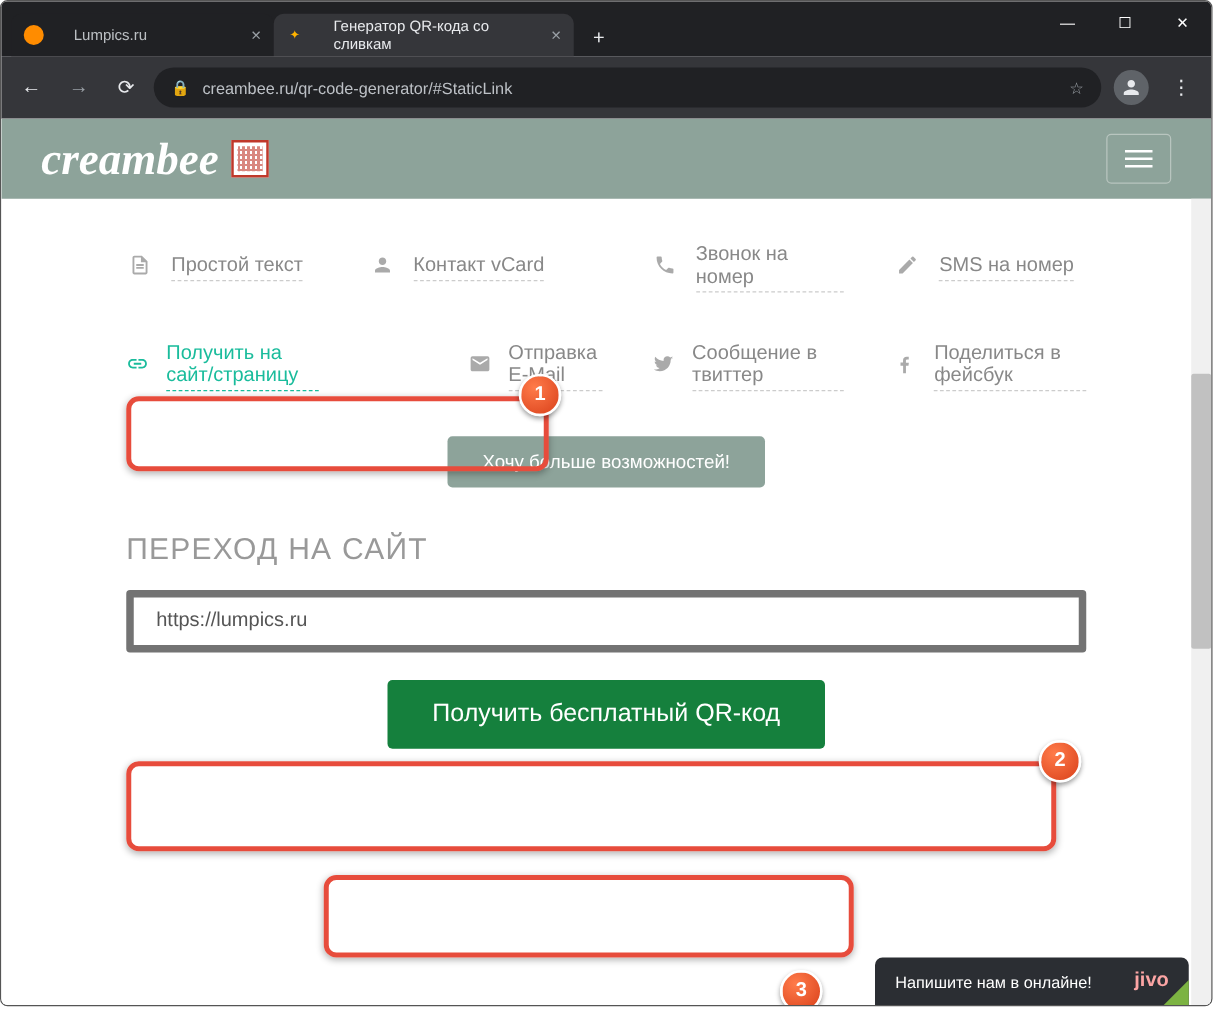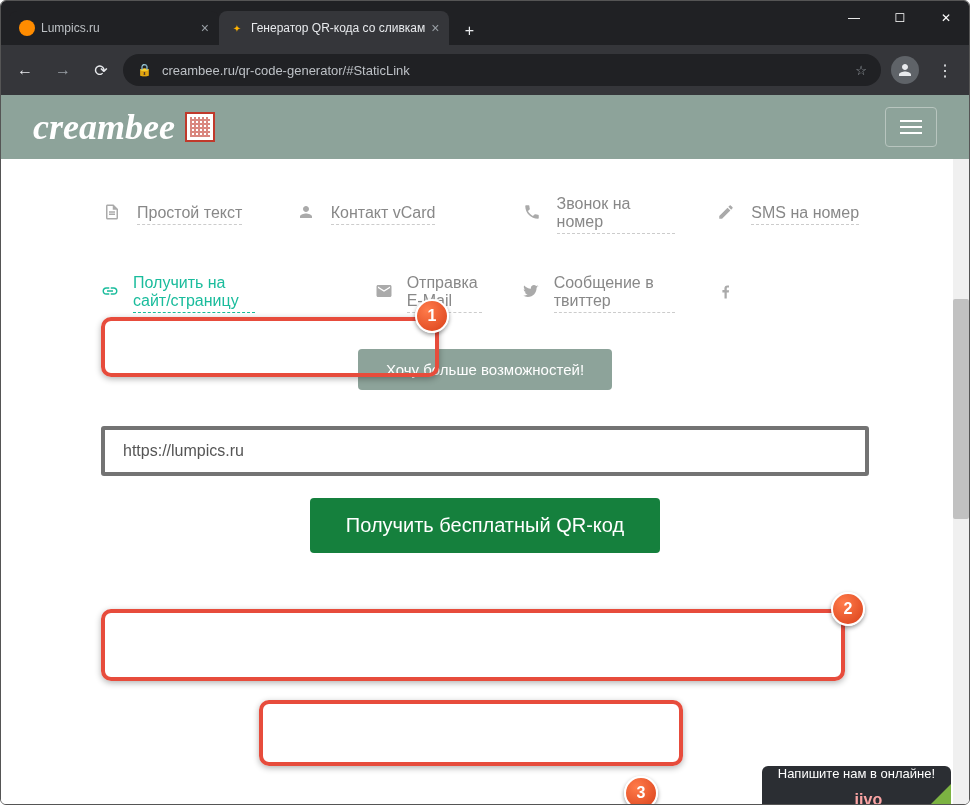--- a/index.html
+++ b/index.html
@@ -5,21 +5,21 @@
 * { margin: 0; padding: 0; box-sizing: border-box; }
 body { font-family: Arial, sans-serif; background: #fff; width: 972px; height: 807px; overflow: hidden; position: relative; }
 
 .window-frame { border: 1px solid #555; width: 970px; height: 805px; position: relative; background: #fff; border-radius: 6px; overflow: hidden; }
 
 .titlebar { height: 44px; background: #202124; display: flex; align-items: flex-start; justify-content: flex-end; padding-top: 2px; }
 .titlebar .wbtns { display: flex; }
 .titlebar .wbtn { width: 46px; height: 30px; display: flex; align-items: center; justify-content: center; color: #fff; font-size: 12px; }
 
 .tabs { position: absolute; top: 8px; left: 8px; display: flex; gap: 0; align-items: flex-end; height: 36px; }
-.tab { height: 34px; display: flex; align-items: center; padding: 0 10px; color: #bcc0c4; font-size: 12px; gap: 6px; border-radius: 8px 8px 0 0; min-width: 210px; max-width: 240px; justify-content: center; }
+.tab { height: 34px; display: flex; align-items: center; padding: 0 10px; color: #bcc0c4; font-size: 12px; gap: 24px; border-radius: 8px 8px 0 0; min-width: 210px; max-width: 240px; justify-content: center; }
 .tab.inactive { background: #202124; }
 .tab.active { background: #35363a; color: #e8eaed; }
 .tab .favicon { width: 16px; height: 16px; border-radius: 50%; display: inline-flex; align-items: center; justify-content: center; font-size: 10px; }
 .fav-orange { background: #ff8c00; }
 .fav-yellow { color: #ffb300; font-size: 14px; }
 .tab .tclose { margin-left: auto; font-size: 14px; color: #9aa0a6; }
 .newtab { width: 28px; height: 28px; display: flex; align-items: center; justify-content: center; color: #e8eaed; font-size: 16px; margin-left: 6px; }
 
 .toolbar { height: 50px; background: #35363a; display: flex; align-items: center; padding: 0 8px; gap: 6px; }
 .tbtn { width: 32px; height: 32px; border-radius: 50%; display: flex; align-items: center; justify-content: center; color: #9aa0a6; font-size: 16px; }
@@ -59,26 +59,26 @@
 .badge { position: absolute; width: 34px; height: 34px; border-radius: 50%; background: radial-gradient(circle at 35% 30%, #ff7b4a, #d9401a); border: 2px solid #fff; box-shadow: 0 2px 4px rgba(0,0,0,0.4); color: #fff; font-weight: bold; display: flex; align-items: center; justify-content: center; font-size: 16px; z-index: 20; }
 .b1 { top: 140px; left: 414px; }
 .b2 { top: 433px; left: 830px; }
 .b3 { top: 617px; left: 623px; }
 
 .more-btn-wrap { text-align: center; margin: 20px 0 36px 0; }
 .more-btn { display: inline-block; background: #8da39a; color: #fff; padding: 12px 28px; border: none; border-radius: 4px; font-size: 15px; }
 
 .section-title { font-size: 24px; color: #999; font-weight: 300; margin-bottom: 18px; letter-spacing: 1px; }
 
-.url-input { width: 100%; height: 50px; border: 4px solid #737373; border-radius: 3px; padding: 0 18px; font-size: 16px; color: #555; }
+.url-input { width: 100%; height: 50px; border: 6px solid #737373; border-radius: 3px; padding: 0 18px; font-size: 16px; color: #555; }
 
 .get-btn-wrap { text-align: center; margin-top: 22px; }
 .get-btn { display: inline-block; background: #15803d; color: #fff; padding: 16px 36px; border: none; border-radius: 4px; font-size: 20px; }
 
-.jivo { position: absolute; bottom: 0; right: 18px; height: 38px; background: #2b2e33; color: #fff; display: flex; align-items: center; padding: 0 16px; font-size: 13px; border-radius: 6px 6px 0 0; gap: 10px; z-index: 30; flex-direction: column; }
+.jivo { position: absolute; bottom: 0; right: 18px; height: 38px; background: #2b2e33; color: #fff; display: flex; align-items: center; padding: 0 16px; font-size: 13px; border-radius: 6px 6px 0 0; gap: 10px; z-index: 30; }
 .jivo .jlogo { color: #fca5a5; font-weight: bold; font-size: 16px; margin-left: 24px; }
 .jivo .jdot { width: 0; height: 0; border-left: 20px solid transparent; border-bottom: 20px solid #7cb342; position: absolute; right: 0; bottom: 0; }
 
 .vscroll { position: absolute; right: 0; top: 64px; bottom: 0; width: 16px; background: #f0f0f0; }
 .vscroll .thumb { position: absolute; top: 140px; width: 16px; height: 220px; background: #c1c1c1; border-radius: 2px; }
 
 svg.icon { width: 18px; height: 18px; fill: currentColor; }
 </style>
 </head>
 <body>
@@ -199,27 +199,29 @@
               </svg>
           </span>
           <span class="olabel">Сообщение в твиттер</span>
         </div>
         <div class="option">
           <span class="oicn">
             <svg class="icon" viewBox="0 0 24 24">
                 <path d="M13 22v-8h2.7l.4-3.1H13V8.9c0-.9.2-1.5 1.5-1.5H16V4.6c-.3 0-1.2-.1-2.3-.1-2.3 0-3.8 1.4-3.8 3.9v2.2H7.2V14H10v8h3z"></path>
               </svg>
           </span>
+          <span class="olabel">Поделиться в фейсбук</span>
         </div>
       </div>
 
       <div class="more-btn-wrap">
         <button class="more-btn">Хочу больше возможностей!</button>
       </div>
 
+      <div class="section-title">ПЕРЕХОД НА САЙТ</div>
 
       <input class="url-input" type="text" value="https://lumpics.ru" style="">
 
       <div class="get-btn-wrap">
         <button class="get-btn">Получить бесплатный QR-код</button>
       </div>
 
       <div class="highlight-box hb1"></div>
       <div class="highlight-box hb2"></div>
       <div class="highlight-box hb3"></div>

